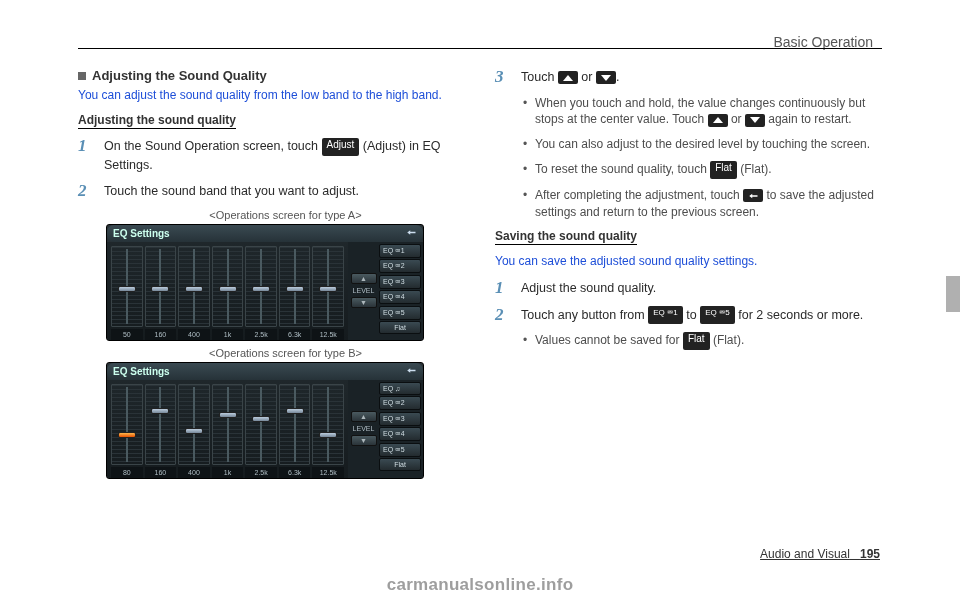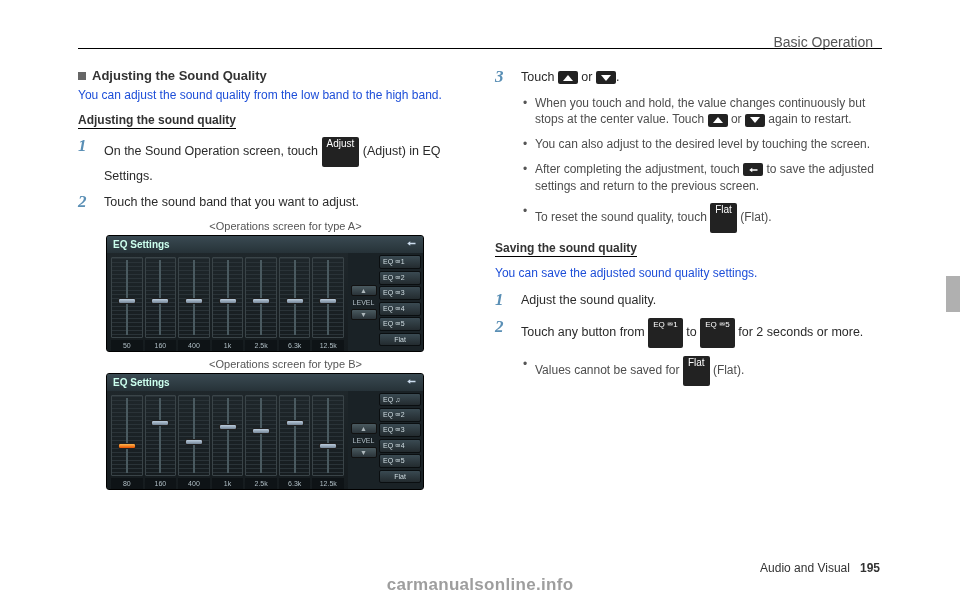--- a/index.html
+++ b/index.html
@@ -75,21 +75,21 @@
       line-height: 1.1;
     }
     .step-body { flex: 1; line-height: 1.45; font-size: 12.5px; color: #2a2a2a;}
     .pill {
       display: inline-block;
       background: #222;
       color: #fff;
       padding: 0 5px;
       font-size: 10px;
       line-height: 14px;
-      height: 30px;
+      height: 18px;
       border-radius: 2px;
       vertical-align: middle;
     }
     .bullets { margin-left: 28px; }
     .bullets li {
       list-style: none;
       position: relative;
       padding-left: 12px;
       color: #4d4d4d;
       margin-bottom: 8px;
@@ -117,20 +117,21 @@
     }
     .eq-header {
       display: flex;
       justify-content: space-between;
       align-items: center;
       padding: 3px 6px;
       color: #cfe;
       font-size: 10px;
       font-weight: bold;
       background: linear-gradient(#3a4a52, #263238);
+      border-radius: 7px;
     }
     .eq-body { display: flex; height: 98px; }
     .eq-sliders {
       flex: 1;
       display: flex;
       padding: 4px 4px 0 4px;
       gap: 2px;
       background: linear-gradient(#1f272b, #151b1e);
     }
     .slider-col {
@@ -211,23 +212,24 @@
       display:flex;
       justify-content:space-between;
       align-items:center;
     }
     .eq-btn.flat { justify-content:center; }
     .side-stack { display:flex; flex:1; gap:2px;}
     .side-left { display:flex; flex-direction:column; justify-content:center; width:27px;}
     .side-right { flex:1; display:flex; flex-direction:column; gap:1.5px; }
     .footer {
       position: absolute;
-      bottom: 36px;
+      bottom: 50px;
       right: 80px;
       font-size: 12px;
+      text-decoration: underline;
     }
     .page-num { font-weight: bold; }
     .watermark {
       position: absolute;
       bottom: 16px;
       left: 0; right: 0;
       text-align: center;
       font-size: 17px;
       color: #9e9e9e;
       letter-spacing: 0.3px;
@@ -445,26 +447,26 @@
       <li><span>When you touch and hold, the value changes continuously but stops at the center value. Touch </span><span class="inline-icon">
             <svg viewBox="0 0 12 8">
               <path d="M6 1 L11 7 L1 7 Z"></path>
             </svg>
           </span><span> or </span><span class="inline-icon">
             <svg viewBox="0 0 12 8">
               <path d="M6 7 L11 1 L1 1 Z"></path>
             </svg>
           </span><span> again to restart.</span></li>
       <li>You can also adjust to the desired level by touching the screen.</li>
+      <li><span>To reset the sound quality, touch </span><span class="pill">Flat</span><span> (Flat).</span></li>
       <li><span>After completing the adjustment, touch </span><span class="inline-icon">
             <svg viewBox="0 0 16 10">
               <path d="M3 5 L7 2 L7 4 L14 4 L14 6 L7 6 L7 8 Z" fill="#fff"></path>
             </svg>
           </span><span> to save the adjusted settings and return to the previous screen.</span></li>
-      <li><span>To reset the sound quality, touch </span><span class="pill">Flat</span><span> (Flat).</span></li>
     </ul>
 
     <p class="subheading">Saving the sound quality</p>
     <p class="intro-text">You can save the adjusted sound quality settings.</p>
 
     <div class="step-row">
       <div class="step-num">1</div>
       <div class="step-body">Adjust the sound quality.</div>
     </div>
     <div class="step-row">

